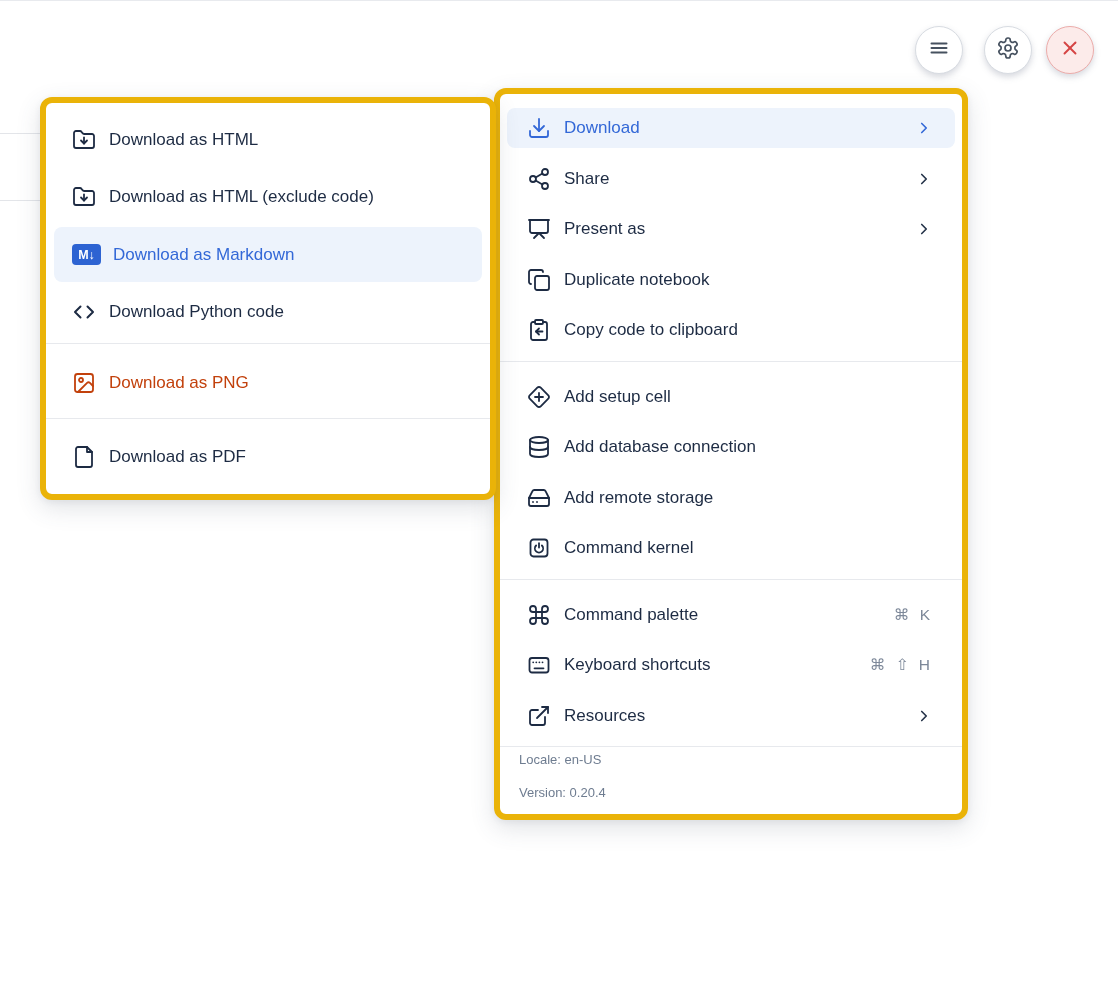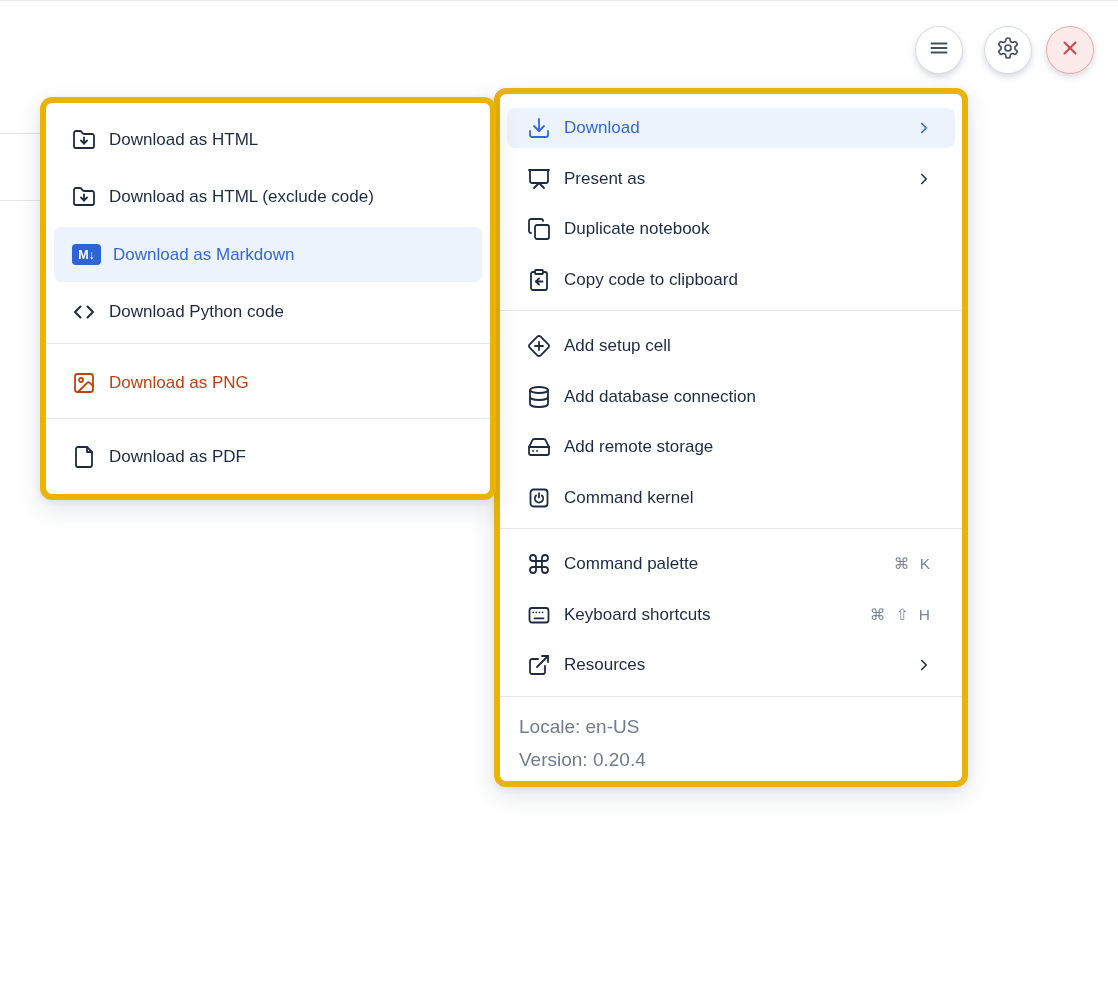--- a/index.html
+++ b/index.html
@@ -56,21 +56,21 @@
   .chev{margin-left:auto;width:18px;height:18px;color:#243248;}
   .mi.active .chev{color:#3368d7;}
   .chev svg{width:18px;height:18px;display:block;}
   .shortcut{margin-left:auto;color:#7d8899;font-size:15.5px;letter-spacing:3px;white-space:nowrap;}
 
   .sep{height:1px;background:#e7e9ed;}
   #main-menu .sep{margin:0 0 15px 0;}
   #sub-menu .sep.s1{margin:3px 0 12px 0;}
   #sub-menu .sep.s2{margin:7px 0 11px 0;}
 
-  .menu-footer{border-top:1px solid #e7e9ed;padding:20px 19px 11px;color:#6e7c90;font-size:19px;line-height:20px;}
+  .menu-footer{border-top:1px solid #e7e9ed;padding:3px 19px 11px;color:#6e7c90;font-size:13px;line-height:20px;}
   .menu-footer p{margin:0 0 13px 0;}
   .menu-footer p:last-child{margin-bottom:0;}
 
   .md-badge{
     width:29px;height:21px;border-radius:4px;background:#2d63d2;color:#fff;
     display:flex;align-items:center;justify-content:center;
     font-size:12.5px;font-weight:bold;letter-spacing:0;
   }
   .smi .ic.wide{width:29px;margin-right:12px;}
 </style>
@@ -120,20 +120,37 @@
       <span class="lbl">Download</span>
       <span class="chev">
           <svg viewBox="0 0 24 24" fill="none" stroke="currentColor" stroke-width="2.2" stroke-linecap="round" stroke-linejoin="round">
             <path d="m9 18 6-6-6-6"></path>
           </svg>
         </span>
     </li>
     <li class="mi">
       <span class="ic">
         <svg viewBox="0 0 24 24" fill="none" stroke="currentColor" stroke-width="1.8" stroke-linecap="round" stroke-linejoin="round">
+            <circle cx="18" cy="5" r="3"></circle>
+            <circle cx="6" cy="12" r="3"></circle>
+            <circle cx="18" cy="19" r="3"></circle>
+            <line x1="8.59" y1="13.51" x2="15.42" y2="17.49"></line>
+            <line x1="15.41" y1="6.51" x2="8.59" y2="10.49"></line>
+          </svg>
+      </span>
+      <span class="lbl">Share</span>
+      <span class="chev">
+          <svg viewBox="0 0 24 24" fill="none" stroke="currentColor" stroke-width="2.2" stroke-linecap="round" stroke-linejoin="round">
+            <path d="m9 18 6-6-6-6"></path>
+          </svg>
+        </span>
+    </li>
+    <li class="mi">
+      <span class="ic">
+        <svg viewBox="0 0 24 24" fill="none" stroke="currentColor" stroke-width="1.8" stroke-linecap="round" stroke-linejoin="round">
             <path d="M2 3h20"></path>
             <path d="M21 3v11a2 2 0 0 1-2 2H5a2 2 0 0 1-2-2V3"></path>
             <path d="m7 21 5-5 5 5"></path>
           </svg>
       </span>
       <span class="lbl">Present as</span>
       <span class="chev">
           <svg viewBox="0 0 24 24" fill="none" stroke="currentColor" stroke-width="2.2" stroke-linecap="round" stroke-linejoin="round">
             <path d="m9 18 6-6-6-6"></path>
           </svg>

